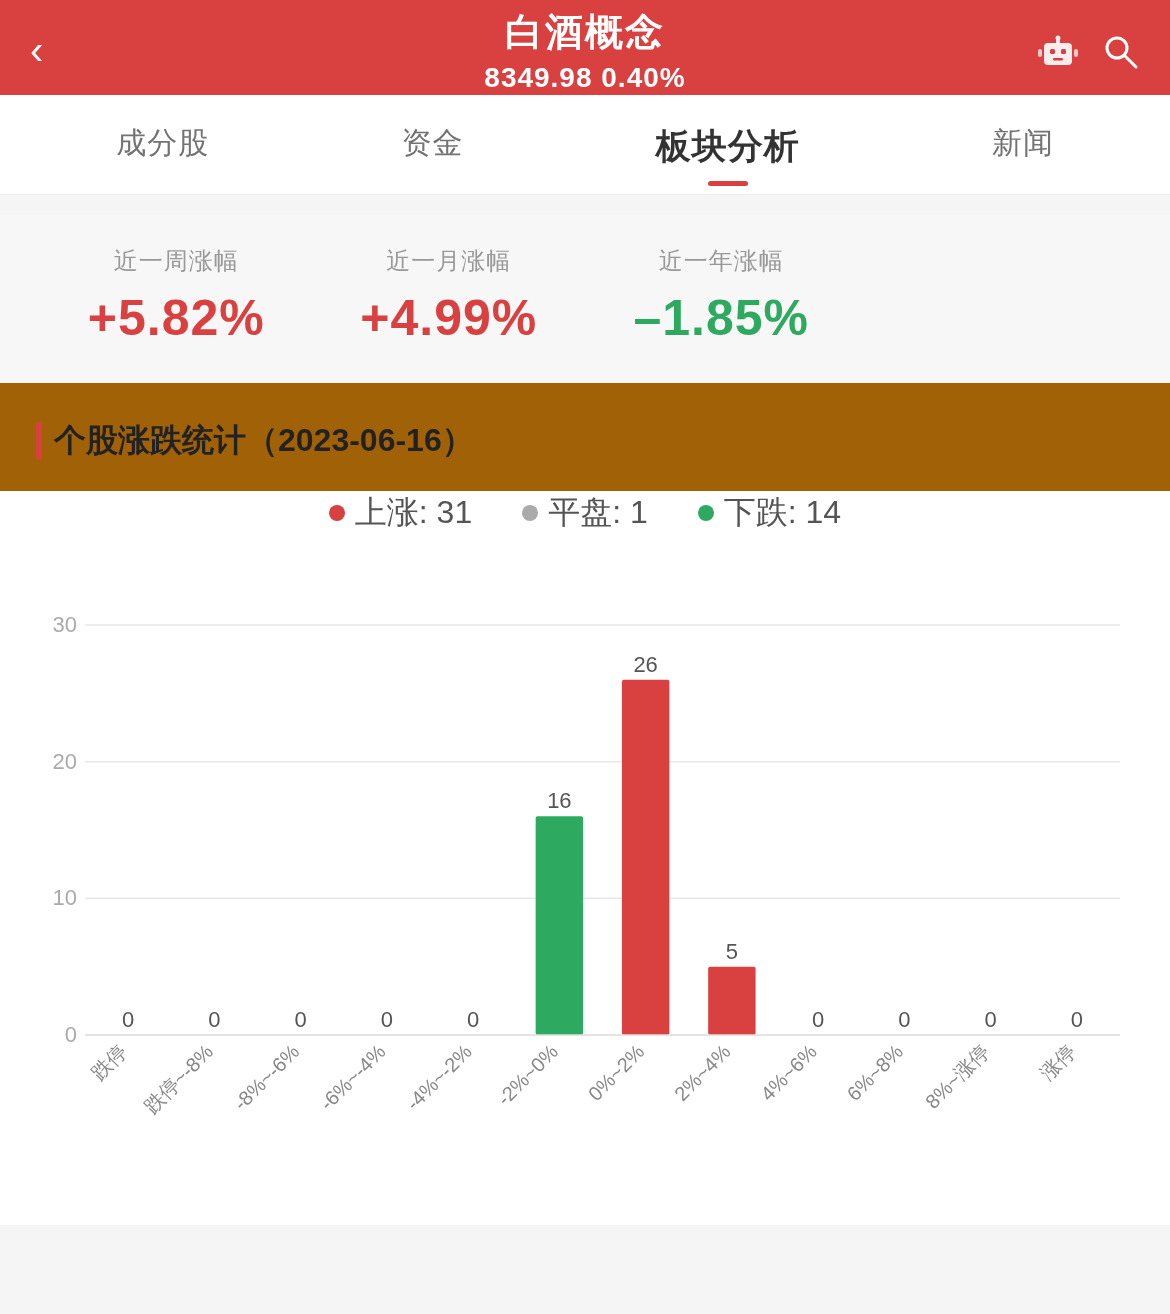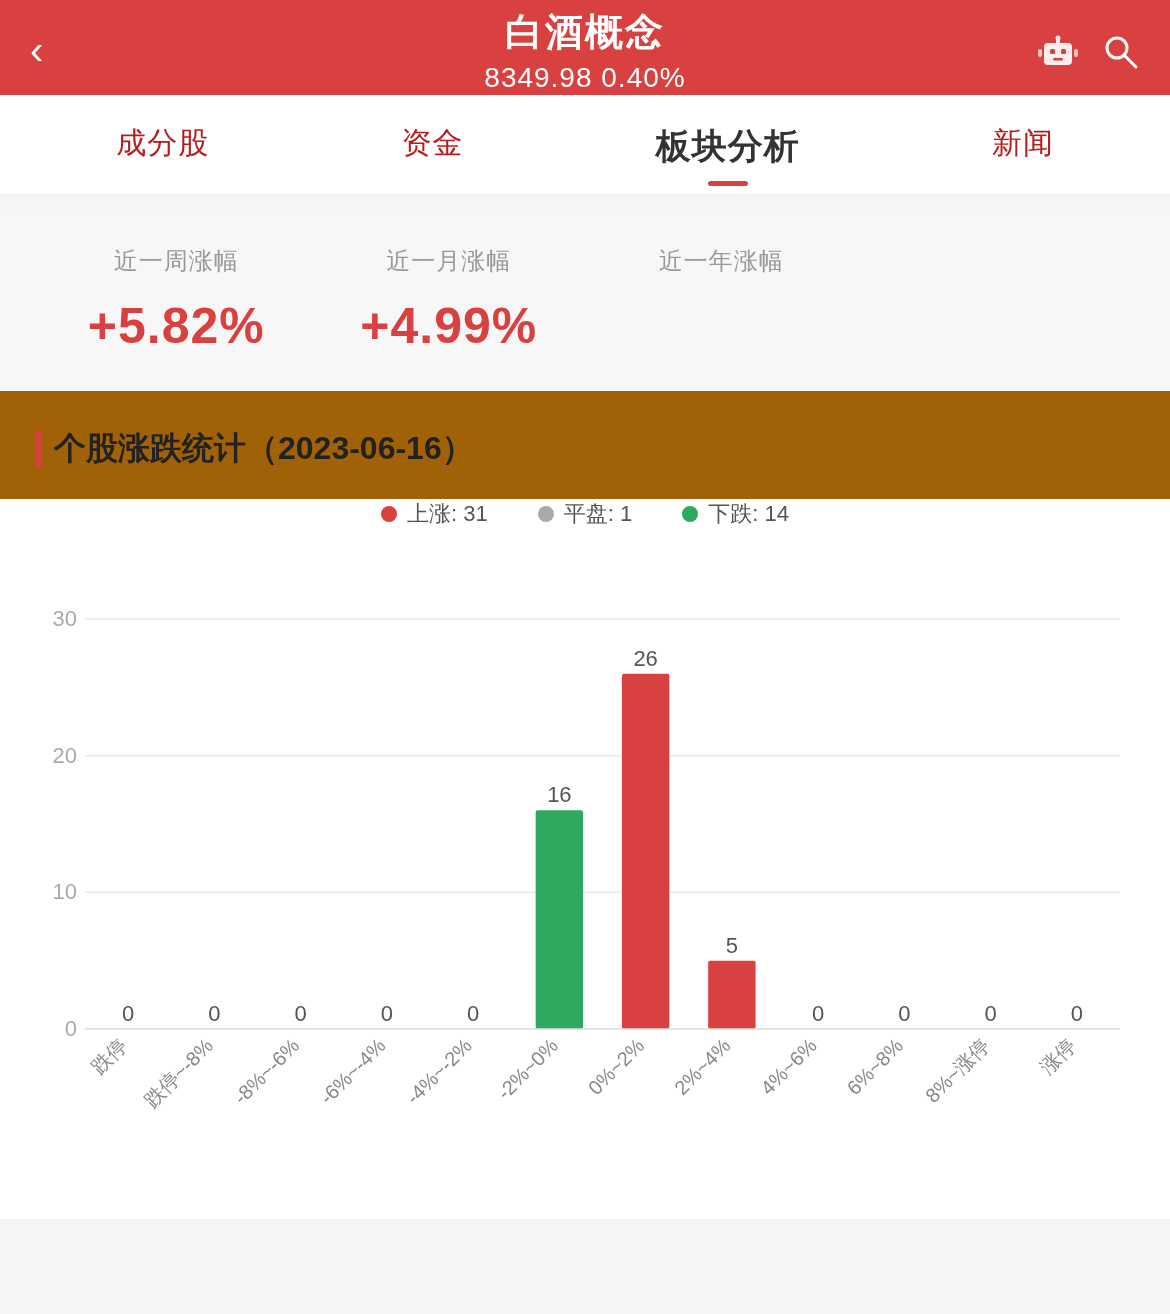--- a/index.html
+++ b/index.html
@@ -28,21 +28,21 @@
     }
     .header-title {
       color: #fff;
       font-size: 38px;
       font-weight: 700;
       letter-spacing: 2px;
     }
     .header-subtitle {
       color: #fff;
       font-size: 28px;
-      font-weight: 400;
+      font-weight: 700;
       margin-top: 4px;
       letter-spacing: 1px;
     }
     .header-left, .header-right {
       display: flex;
       align-items: center;
       gap: 20px;
       z-index: 1;
     }
     .icon-btn {
@@ -63,21 +63,21 @@
     .tabs {
       background: #fff;
       display: flex;
       justify-content: space-around;
       padding: 0 20px;
       border-bottom: 1px solid #eee;
     }
     .tab-item {
       padding: 28px 20px 24px;
       font-size: 30px;
-      color: #b91c1c;
+      color: #737373;
       cursor: pointer;
       position: relative;
       letter-spacing: 1px;
     }
     .tab-item.active {
       color: #333;
       font-weight: 700;
       font-size: 35px;
     }
     .tab-item.active::after {
@@ -102,21 +102,21 @@
       display: grid;
       grid-template-columns: repeat(4, 1fr);
       gap: 0;
     }
     .stat-item {
       text-align: center;
     }
     .stat-label {
       font-size: 24px;
       color: #999;
-      margin-bottom: 20px;
+      margin-bottom: 12px;
       letter-spacing: 1px;
     }
     .stat-value {
       font-size: 50px;
       font-weight: 600;
       letter-spacing: 1px;
     }
     .stat-value.positive { color: #d94040; }
     .stat-value.negative { color: #2eaa60; }
 
@@ -140,21 +140,21 @@
       border-radius: 3px;
     }
 
     
     .legend {
       display: flex;
       justify-content: center;
       gap: 50px;
       padding: 0 0 30px 0;
       background: #fff;
-      font-size: 22px;
+      font-size: 32px;
       color: #555;
     }
     .legend-item {
       display: flex;
       align-items: center;
       gap: 10px;
     }
     .legend-dot {
       width: 16px;
       height: 16px;
@@ -233,20 +233,21 @@
     <div class="stat-item">
       <div class="stat-label">近一周涨幅</div>
       <div class="stat-value positive">+5.82%</div>
     </div>
     <div class="stat-item">
       <div class="stat-label">近一月涨幅</div>
       <div class="stat-value positive">+4.99%</div>
     </div>
     <div class="stat-item">
       <div class="stat-label">近一年涨幅</div>
+      <div class="stat-value negative">–1.85%</div>
     </div>
   </div>
 </div>
 
 <div class="section-title">
   <span>个股涨跌统计（2023-06-16）</span>
 </div>
 
 <div class="legend">
   <div class="legend-item">

